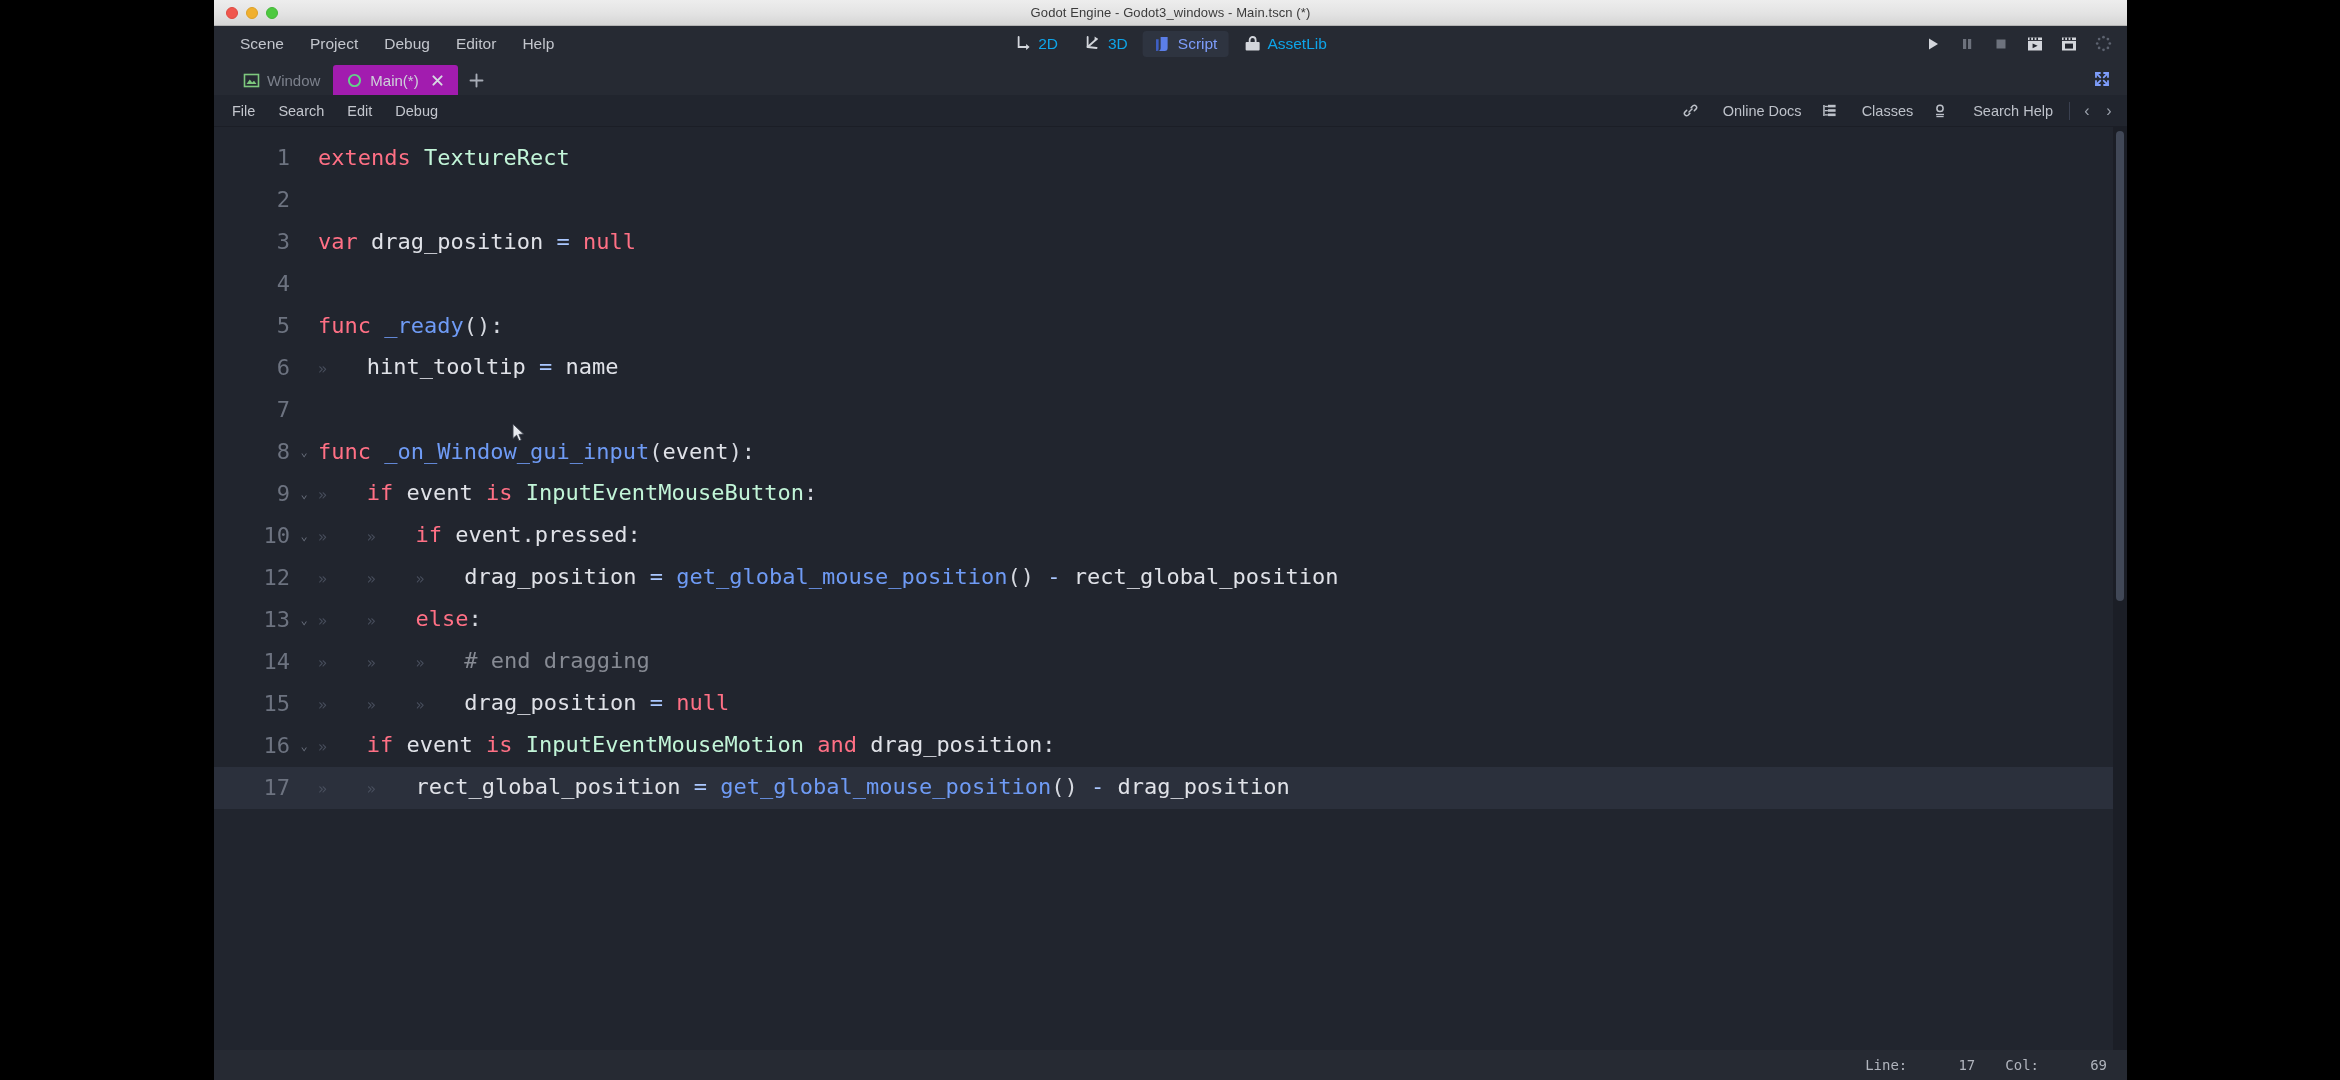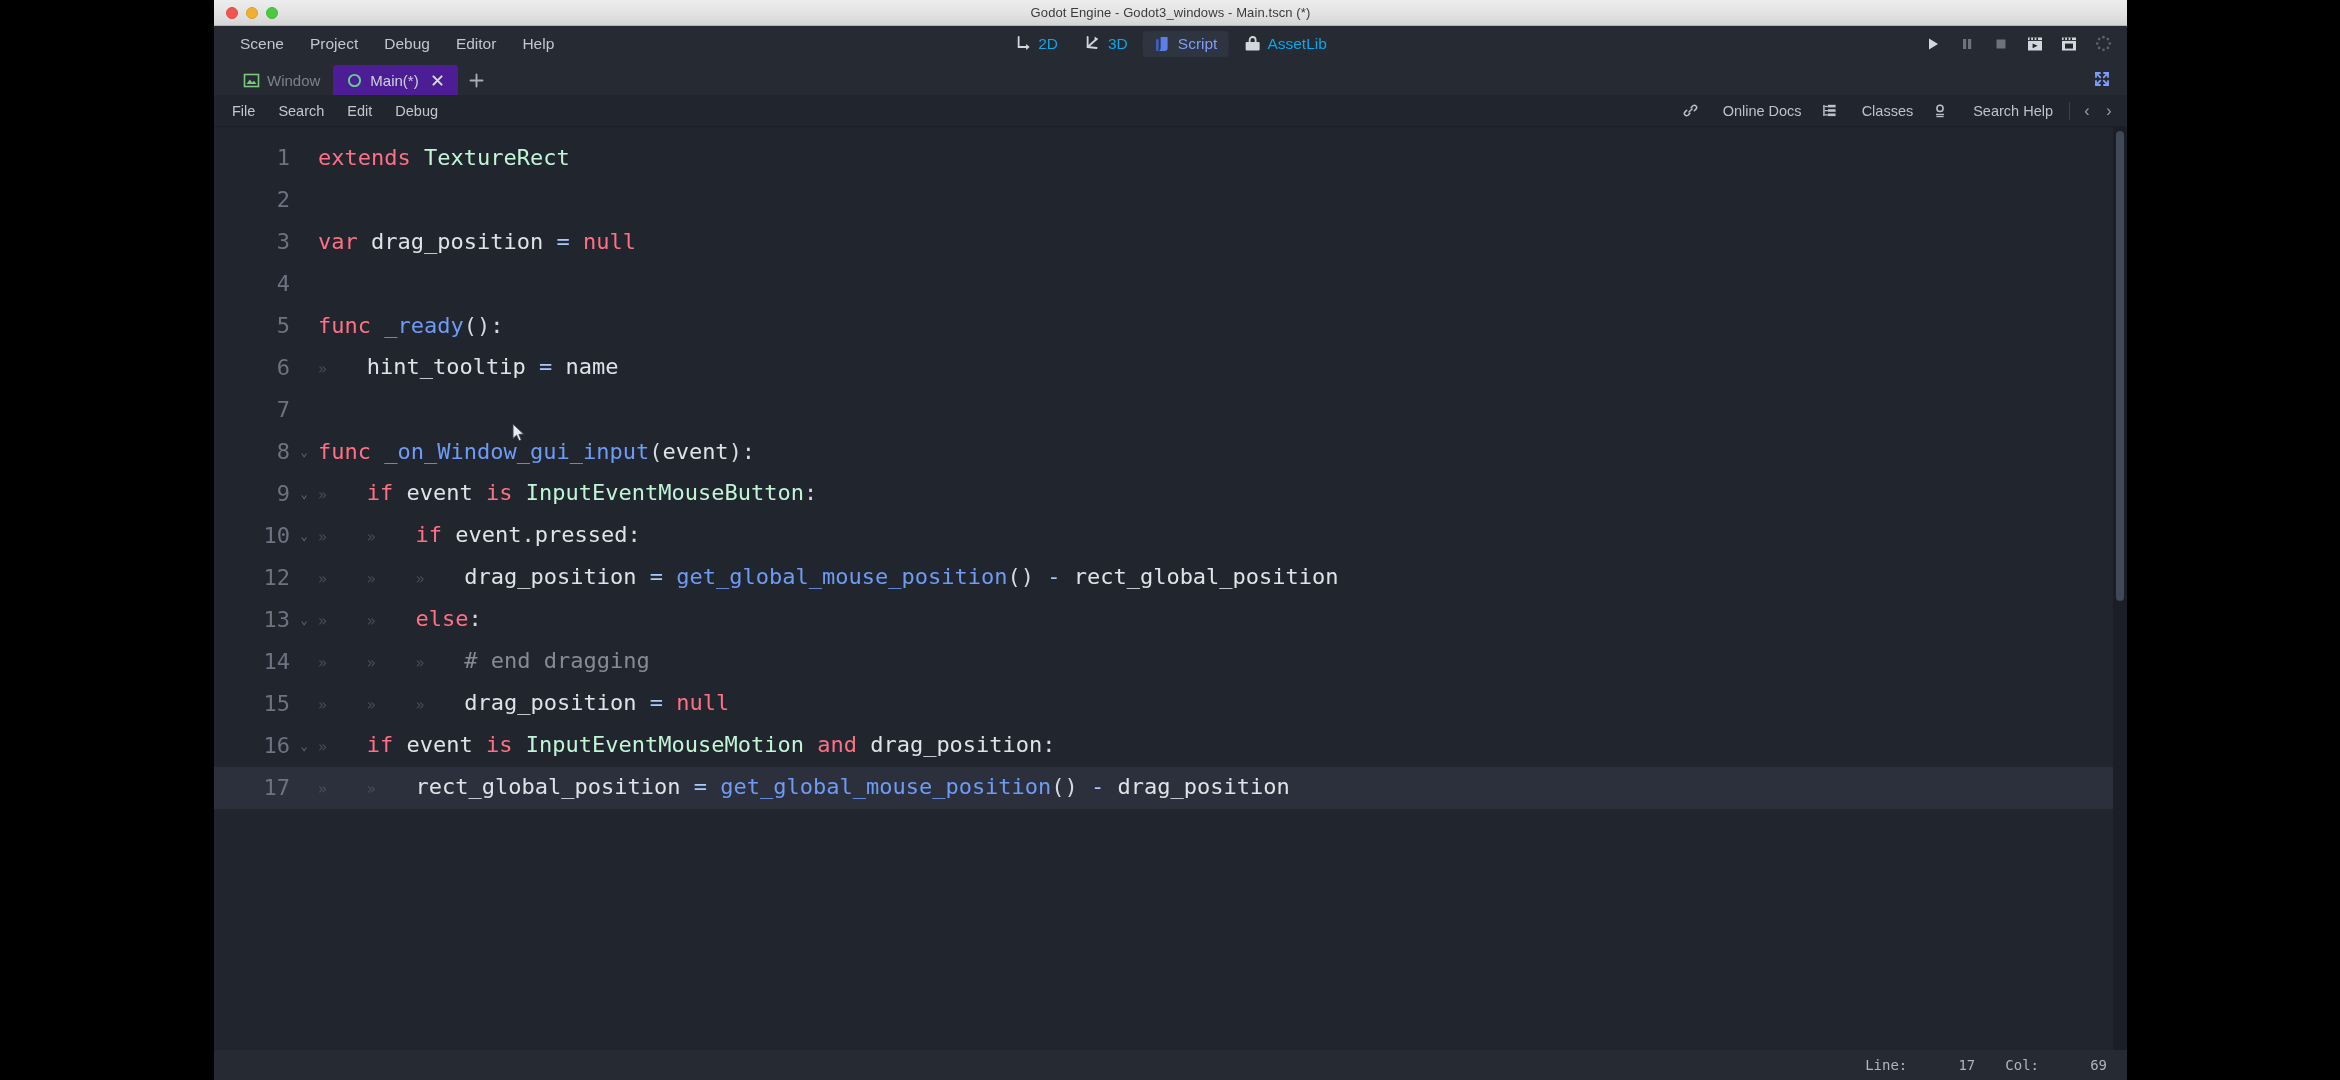--- a/index.html
+++ b/index.html
@@ -94,21 +94,21 @@
     background: #262a33;
     display: flex; align-items: flex-end;
     padding-left: 16px;
   }
   .stab {
     display: flex; align-items: center; gap: 7px;
     height: 30px; padding: 0 13px;
     font-size: 15px; color: #7c818c;
     border-radius: 3px 3px 0 0;
   }
-  .stab.active { background: #4c1d95; color: #ced2da; }
+  .stab.active { background: #a21caf; color: #ced2da; }
   .stab .ic { width: 17px; height: 17px; flex: 0 0 17px; display:inline-block; }
   .tab-close {
     margin-left: 4px; width: 15px; height: 15px;
     display: inline-flex; align-items: center; justify-content: center;
   }
   .tab-add {
     margin-left: 8px; margin-bottom: 4px;
     width: 22px; height: 22px;
     display: inline-flex; align-items: center; justify-content: center;
   }

